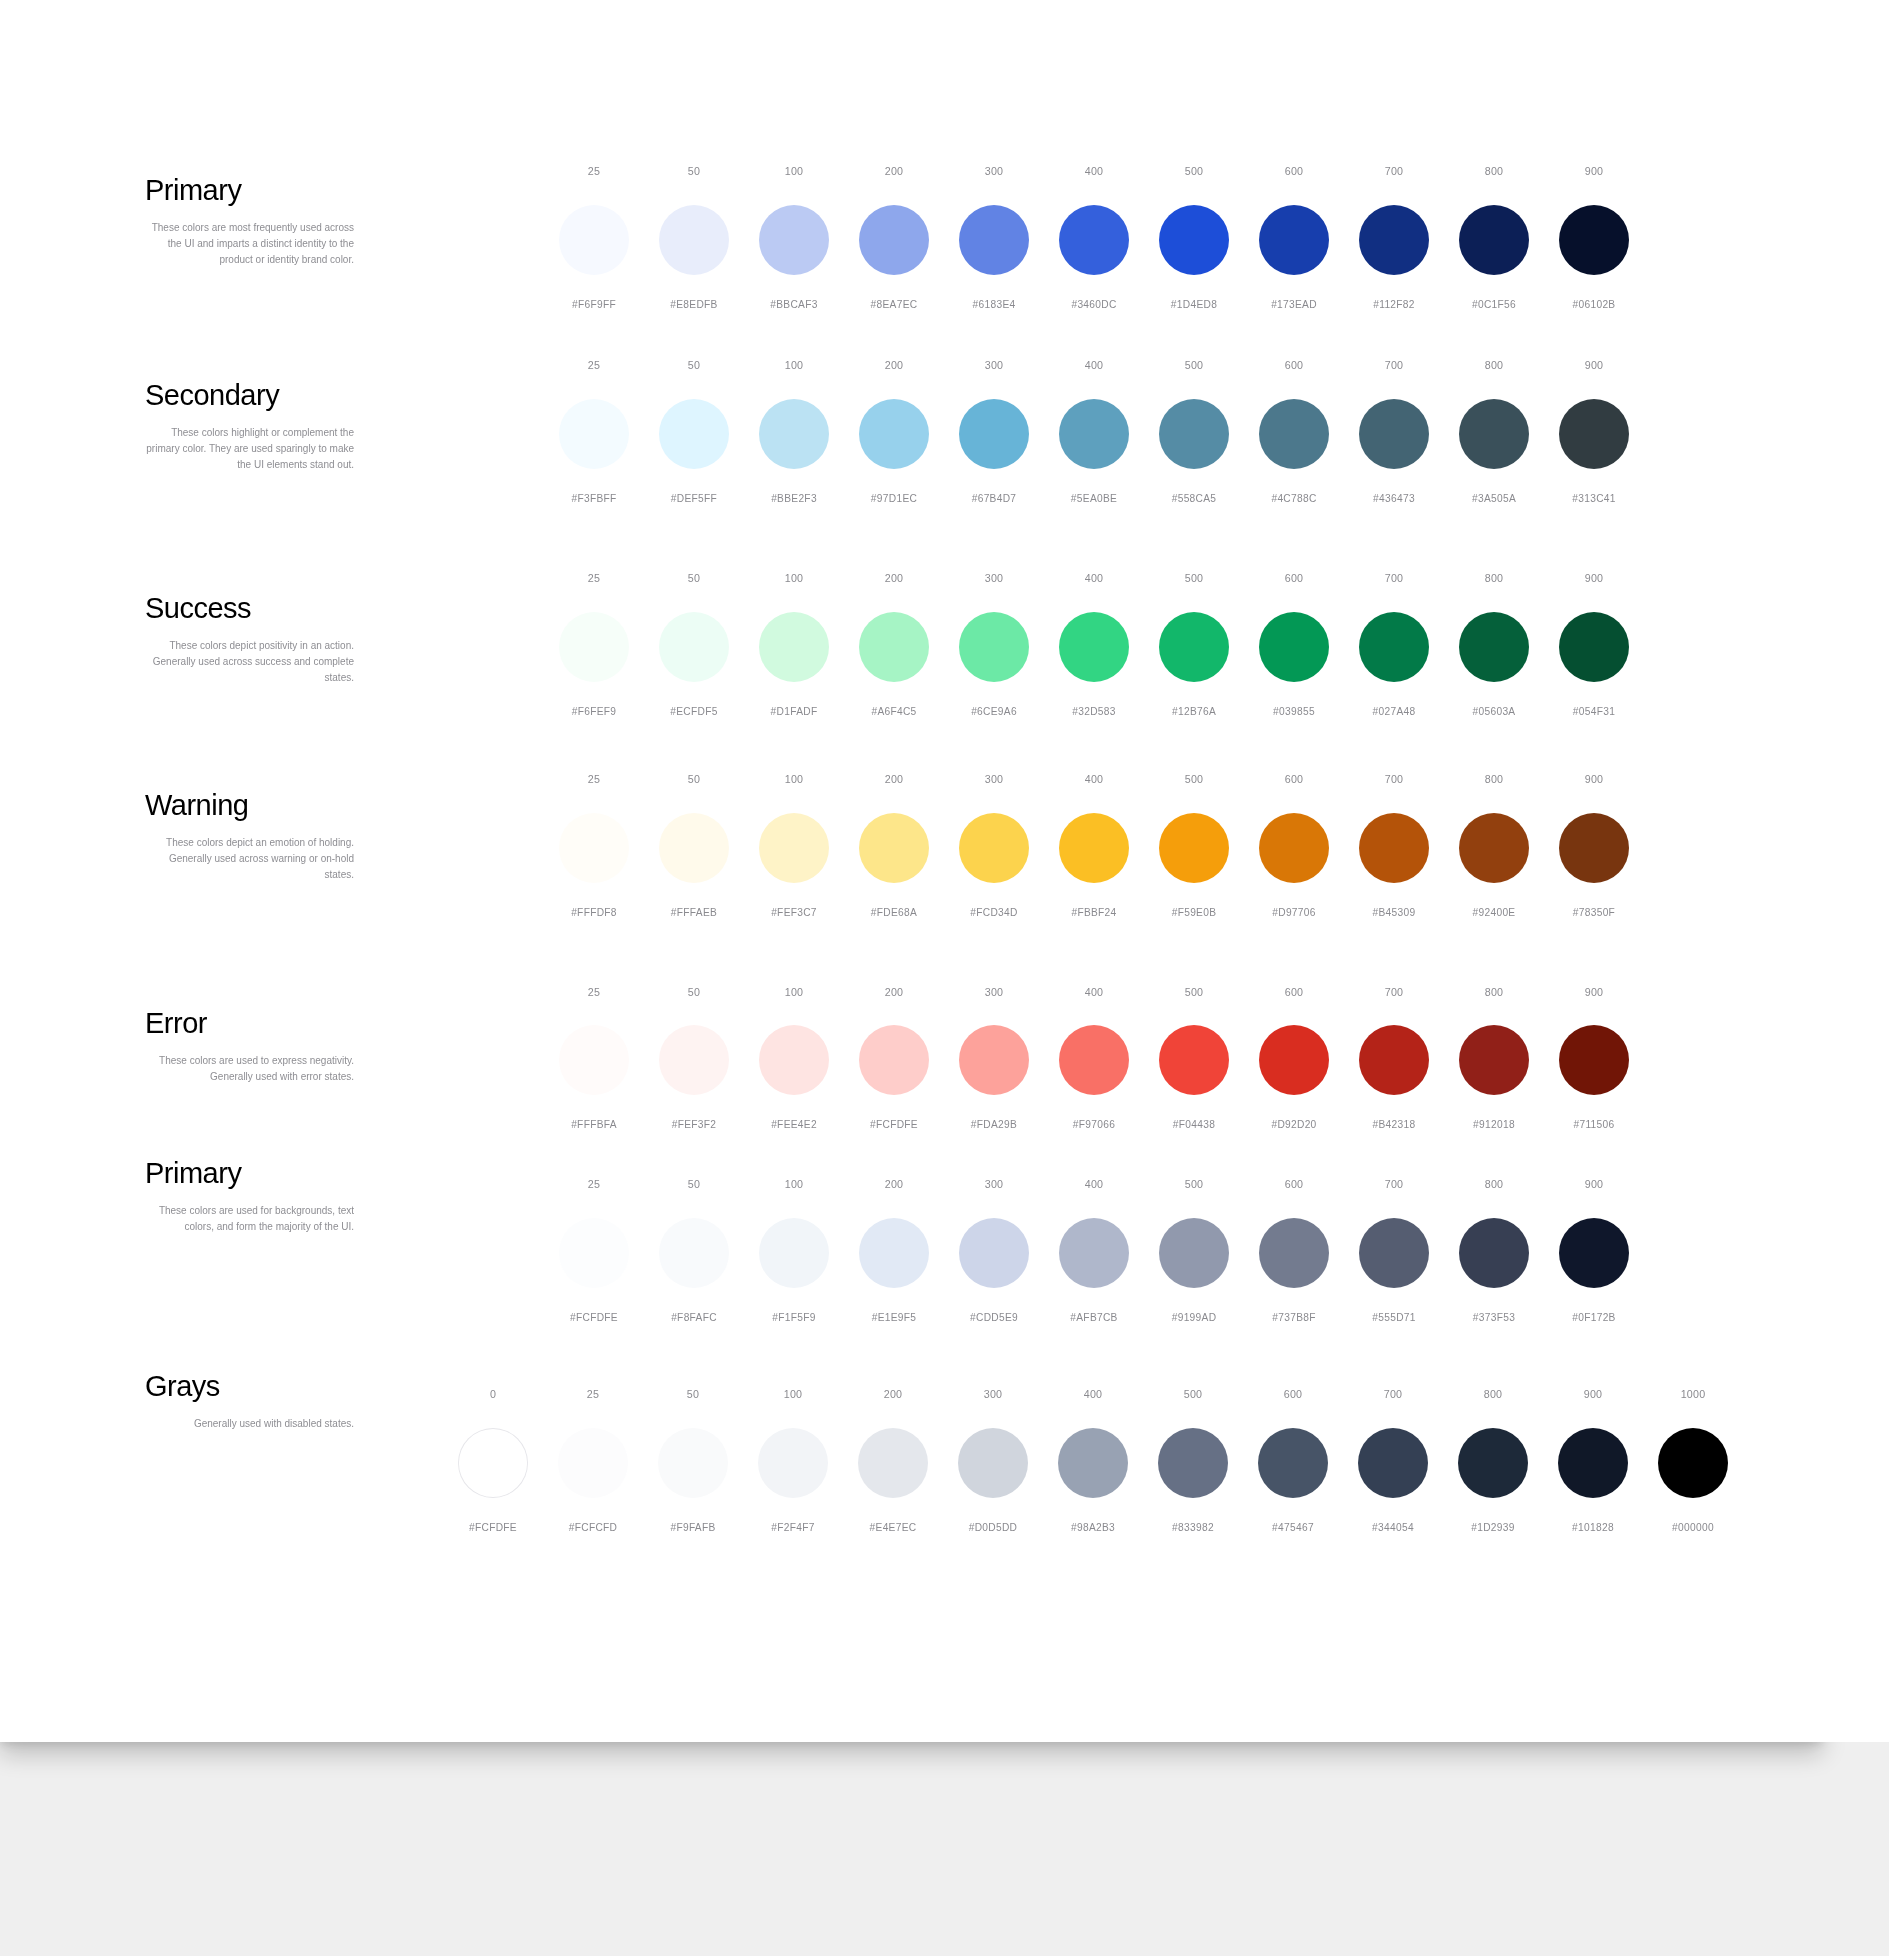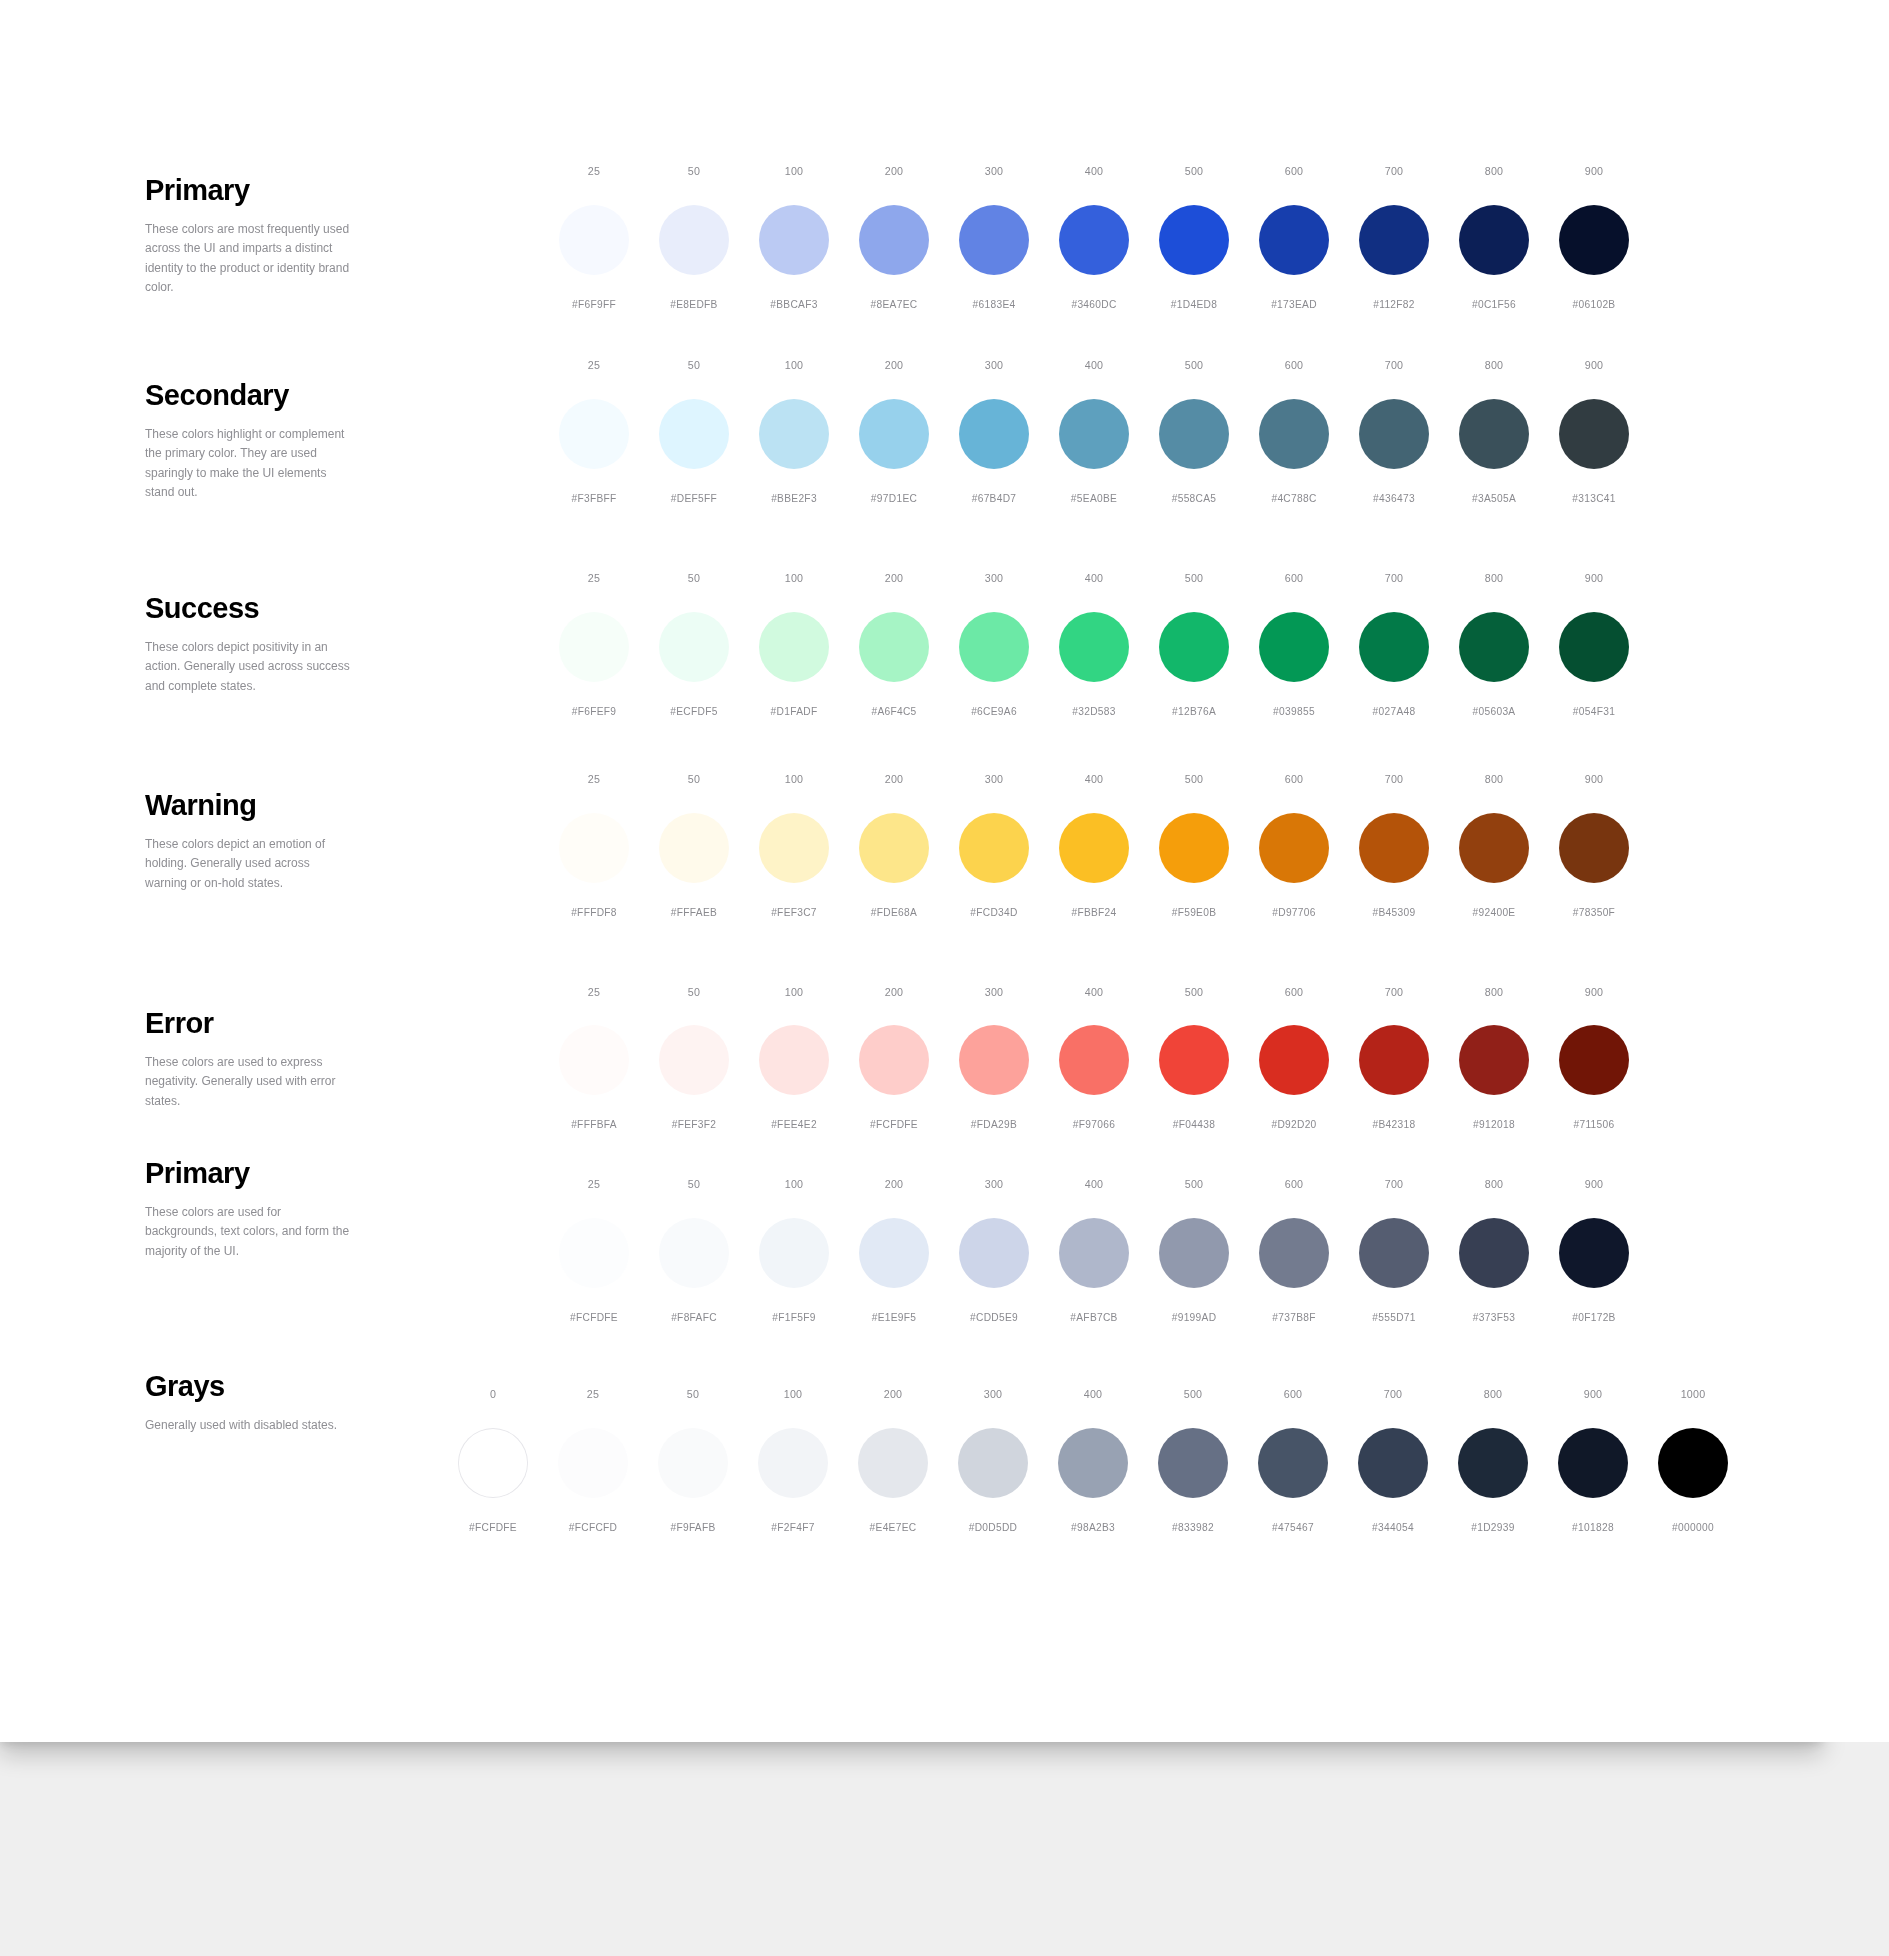--- a/index.html
+++ b/index.html
@@ -56,32 +56,33 @@
     width: 1822px;
   }
   .section-info {
     position: absolute;
     left: 145px;
     top: 0;
     width: 209px;
   }
   .section-title {
     font-size: 29px;
-    font-weight: bold;
+    font-weight: normal;
     color: #000000;
     letter-spacing: -0.5px;
     line-height: 1.05;
     margin: 0 0 14.3px 0;
     white-space: nowrap;
   }
   .section-desc {
-    font-size: 12px;
+    font-size: 10px;
     line-height: 1.62;
     color: #8e8e93;
     margin: 0;
+    text-align: right;
   }
 
   
   .swatches {
     position: absolute;
     top: 0;
     display: flex;
     flex-direction: row;
   }
   .swatch {

